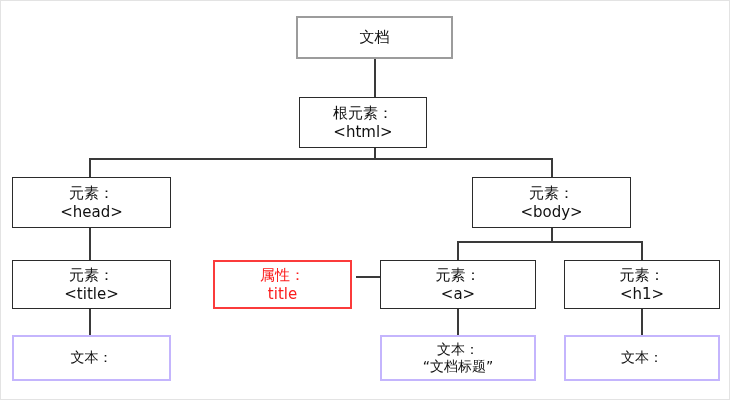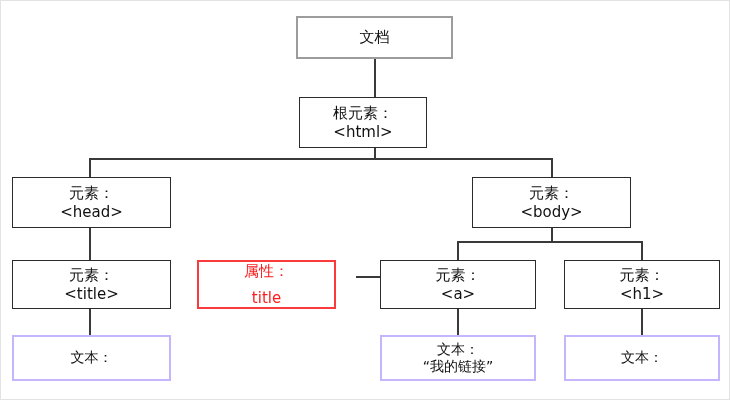--- a/index.html
+++ b/index.html
@@ -98,41 +98,41 @@
   <div class="node b-black fs-15" style="left:471px; top:176px; width:159px; height:51px;">
     <span class="l1">元素：</span>
     <span class="l2">&lt;body&gt;</span>
   </div>
 
   <div class="node b-black fs-15" style="left:11px; top:259px; width:159px; height:49px;">
     <span class="l1">元素：</span>
     <span class="l2">&lt;title&gt;</span>
   </div>
 
-  <div class="node b-red fs-15" style="left:196px; top:259px; width:139px; height:49px;justify-content:space-between;">
+  <div class="node b-red fs-15" style="left:212px; top:259px; width:139px; height:49px;">
     <span class="l1">属性：</span>
     <span class="l2">title</span>
   </div>
 
   <div class="node b-black fs-15" style="left:379px; top:259px; width:156px; height:49px;">
     <span class="l1">元素：</span>
     <span class="l2">&lt;a&gt;</span>
   </div>
 
   <div class="node b-black fs-15" style="left:563px; top:259px; width:156px; height:49px;">
     <span class="l1">元素：</span>
     <span class="l2">&lt;h1&gt;</span>
   </div>
 
   <div class="node b-blue fs-14" style="left:11px; top:334px; width:159px; height:46px;">
     <span class="l1">文本：</span>
   </div>
 
   <div class="node b-blue fs-14" style="left:379px; top:334px; width:156px; height:46px;">
     <span class="l1">文本：</span>
-    <span class="l2">“我的链接”</span>
+    <span class="l2">“文档标题”</span>
   </div>
 
   <div class="node b-blue fs-14" style="left:563px; top:334px; width:156px; height:46px;">
     <span class="l1">文本：</span>
   </div>
 
 </div>
 
 </body></html>

